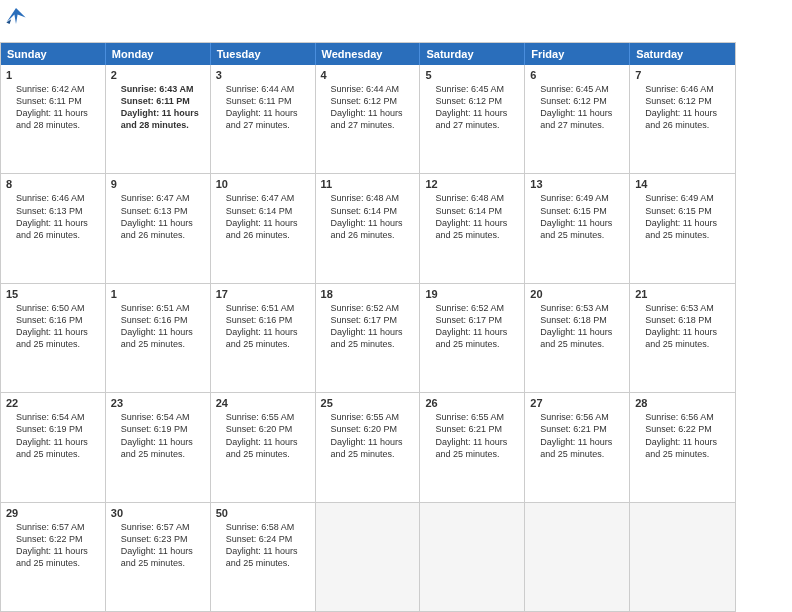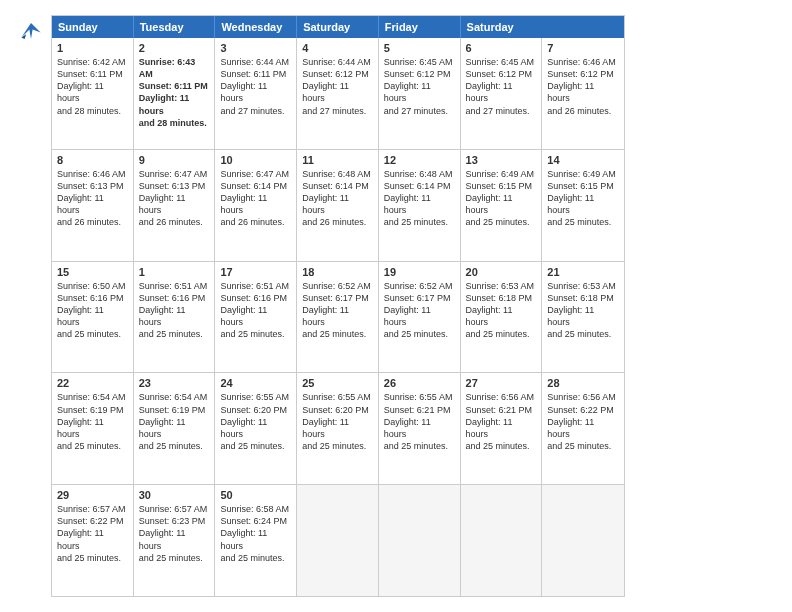--- a/index.html
+++ b/index.html
@@ -5,25 +5,24 @@
     * { margin: 0; padding: 0; box-sizing: border-box; }
     body {
       width: 792px;
       height: 612px;
       background: #fff;
       font-family: Arial, sans-serif;
       font-size: 11px;
       overflow: hidden;
     }
     .page {
-      width: 640px;
+      width: 736px;
       height: 612px;
-      padding: 15px;
-      display: flex;
-      flex-direction: row;
+      display: flex;
+      flex-direction: column;
     }
     .header {
       display: flex;
       justify-content: space-between;
       align-items: flex-start;
       margin-bottom: 10px;
     }
     .logo {
       display: flex;
       align-items: center;
@@ -100,20 +99,21 @@
     .day-num {
       font-weight: bold;
       font-size: 11px;
       margin-bottom: 2px;
       display: block;
     }
     .cell-text {
       font-size: 9px;
       line-height: 1.35;
       color: #333;
+      margin-left: 10px;
     }
   </style>
 </head>
 <body>
 
 <div class="page">
   <div class="header">
     <div class="logo">
       <svg class="logo-icon" viewBox="0 0 40 40">
 
@@ -127,20 +127,21 @@
     </div>
     <div class="title-block">
       <div class="month-title"></div>
       <div class="subtitle"></div>
     </div>
   </div>
 
   <div class="calendar">
     <div class="cal-header" id="cal-header">
         <div class="cal-header-cell">Sunday</div>
+        <div class="cal-header-cell">Monday</div>
         <div class="cal-header-cell">Tuesday</div>
         <div class="cal-header-cell">Wednesday</div>
         <div class="cal-header-cell">Saturday</div>
         <div class="cal-header-cell">Friday</div>
         <div class="cal-header-cell">Saturday</div>
       </div>
     <div class="cal-body" id="cal-body">
         <div class="cal-row">
           <div class="cal-cell">
             <span class="day-num">1</span>

